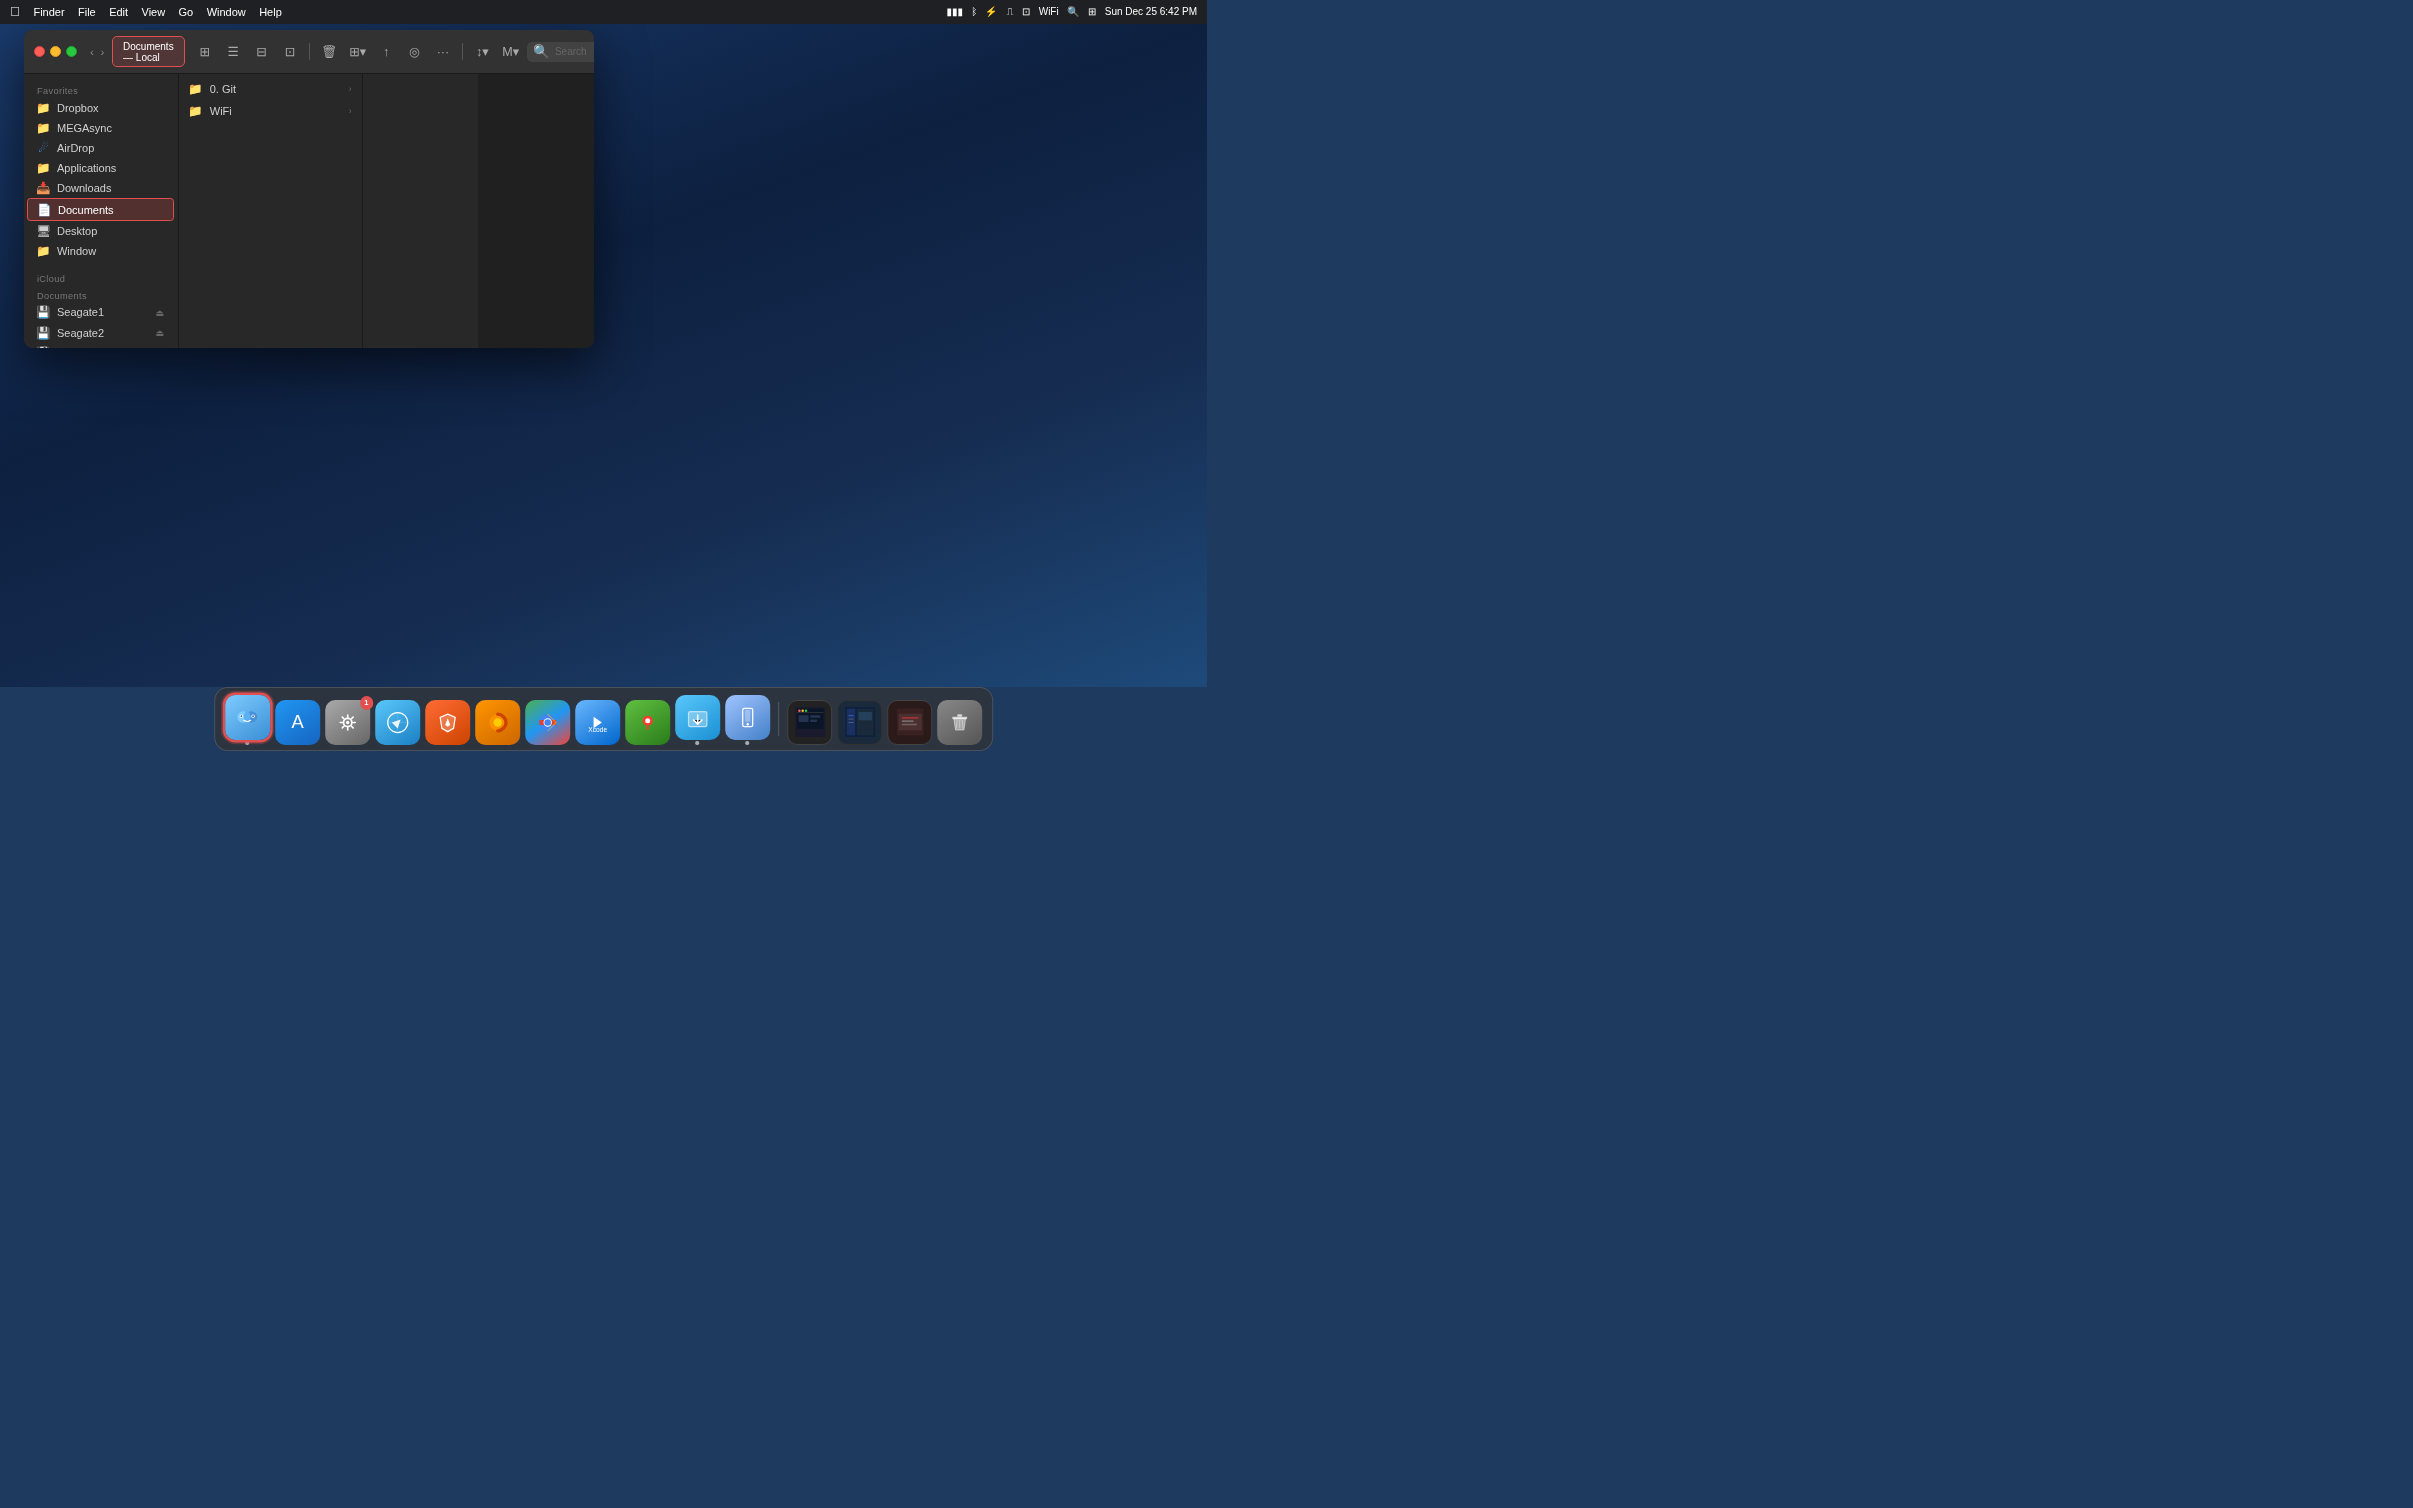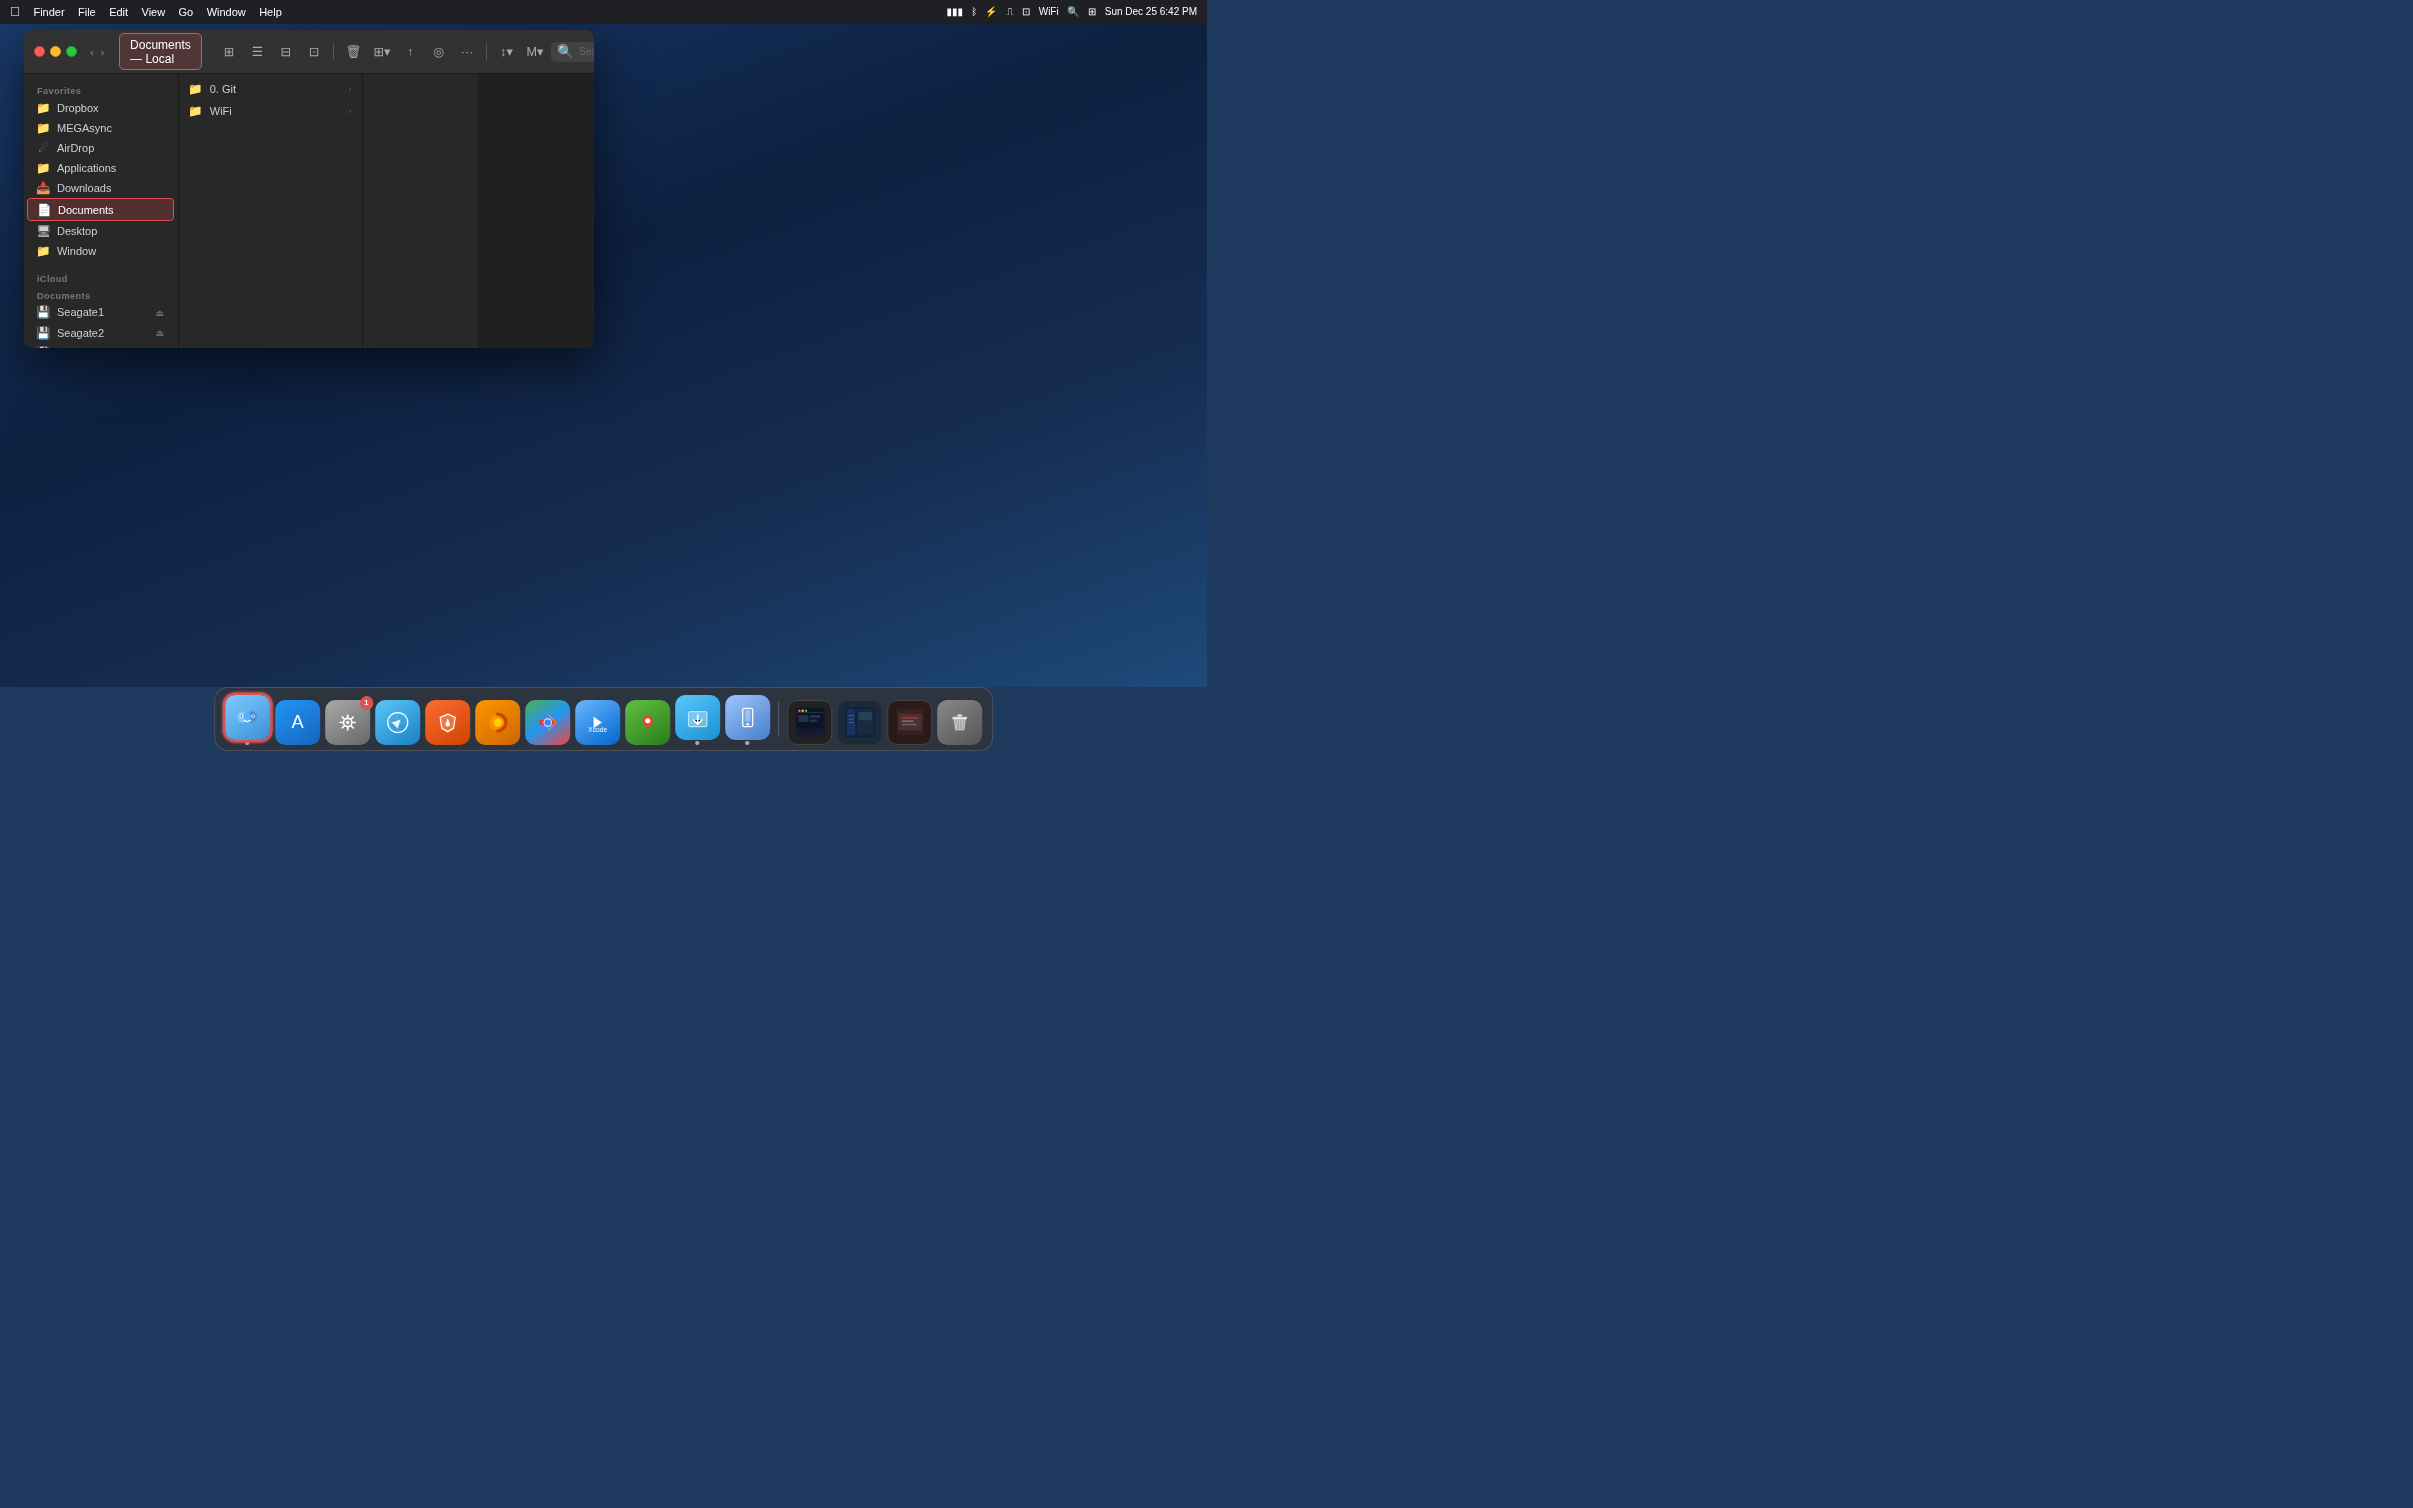--- a/index.html
+++ b/index.html
@@ -117,23 +117,23 @@
       background: none;
       border: none;
     }
 
     .window-title {
       background: rgba(255,82,82,0.15);
       border: 1.7px solid #e05050;
       border-radius: 5px;
       padding: 3.4px 10px;
       color: #fff;
-      font-size: 12px;
+      font-size: 10px;
       font-weight: 500;
-      margin: 0 8px;
+      margin: 0 1px;
     }
 
     .toolbar-actions {
       margin-left: auto;
       display: flex;
       align-items: center;
       gap: 3.4px;
     }
     .toolbar-btn {
       width: 25px;
@@ -185,21 +185,21 @@
       width: 155px;
       background: #282828;
       border-right: 0.8px solid #1a1a1a;
       padding: 6.7px 0;
       overflow-y: auto;
       flex-shrink: 0;
     }
     .sidebar-section-title {
       padding: 5px 13.4px 1.7px;
       font-size: 9.2px;
-      font-weight: 700;
+      font-weight: 400;
       color: #777;
       letter-spacing: 0.4px;
       text-transform: none;
     }
     .sidebar-item {
       display: flex;
       align-items: center;
       padding: 3.4px 10px;
       gap: 6.7px;
       cursor: pointer;

